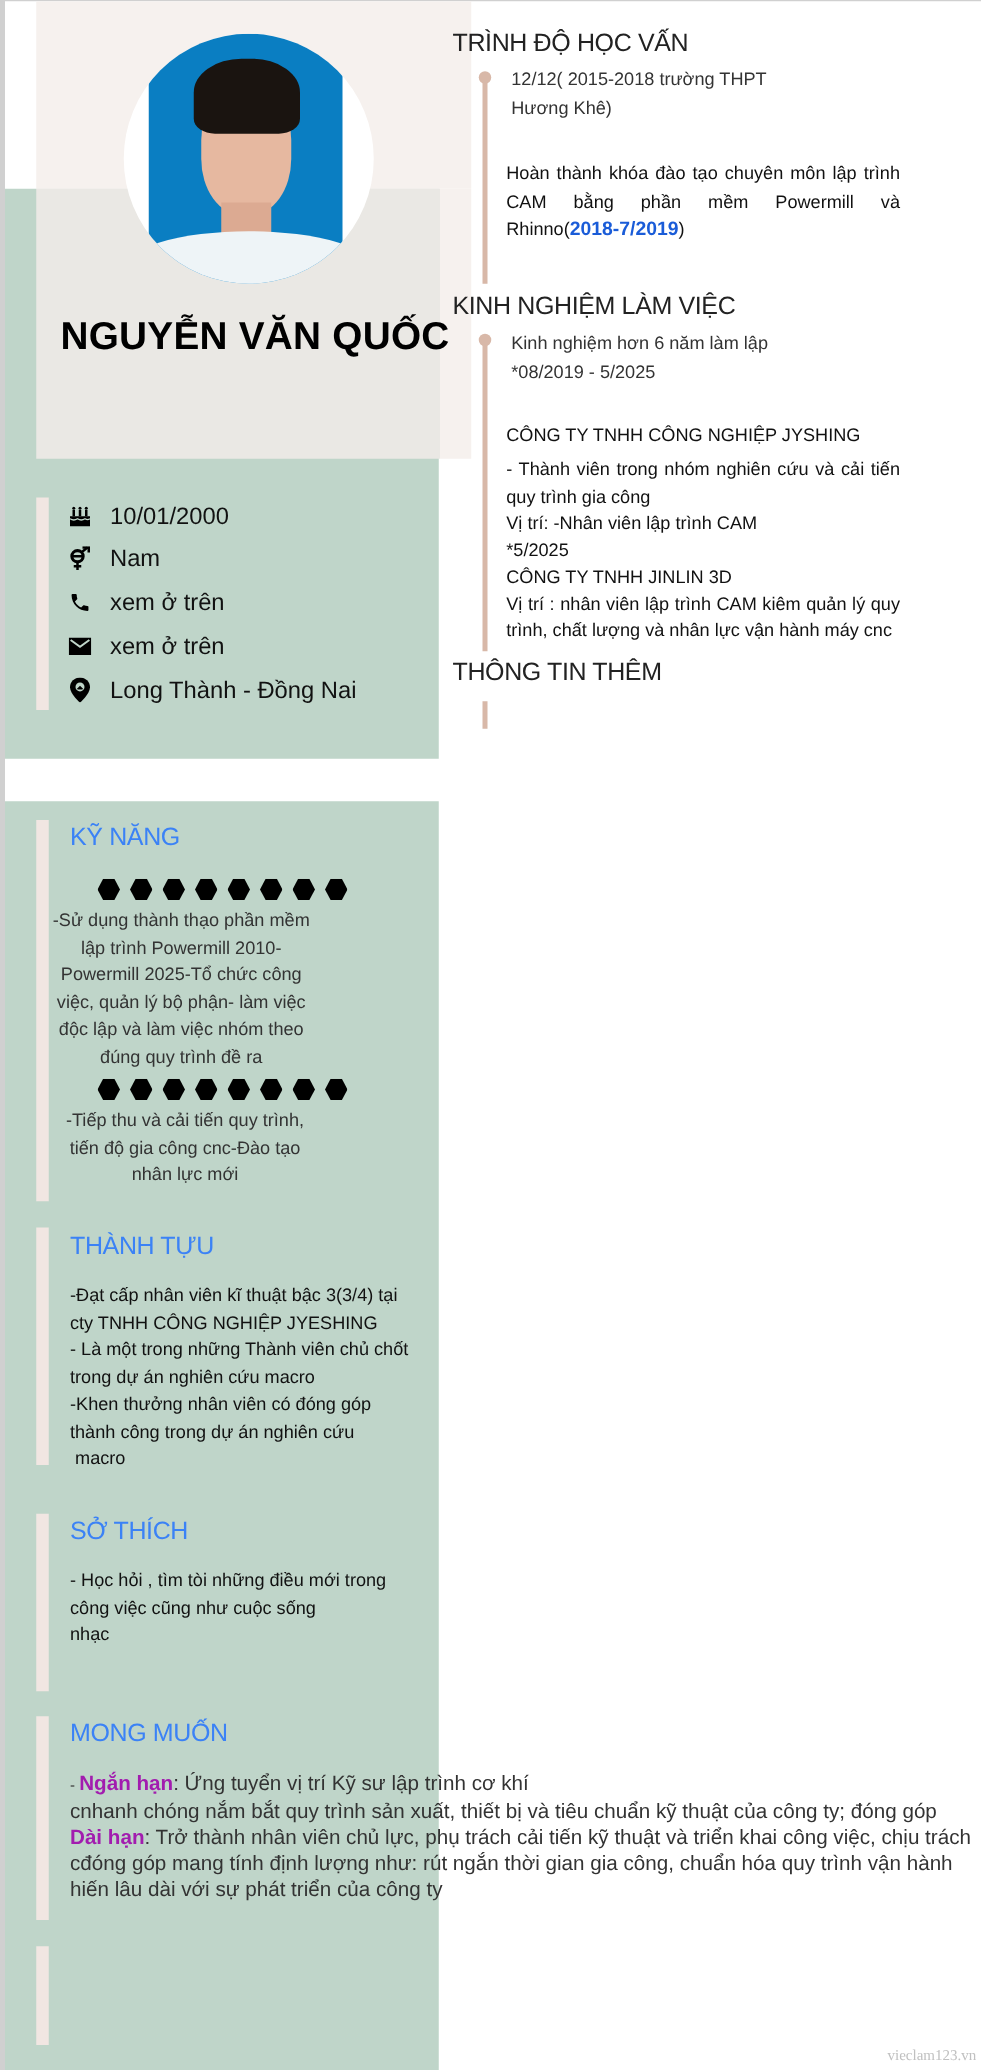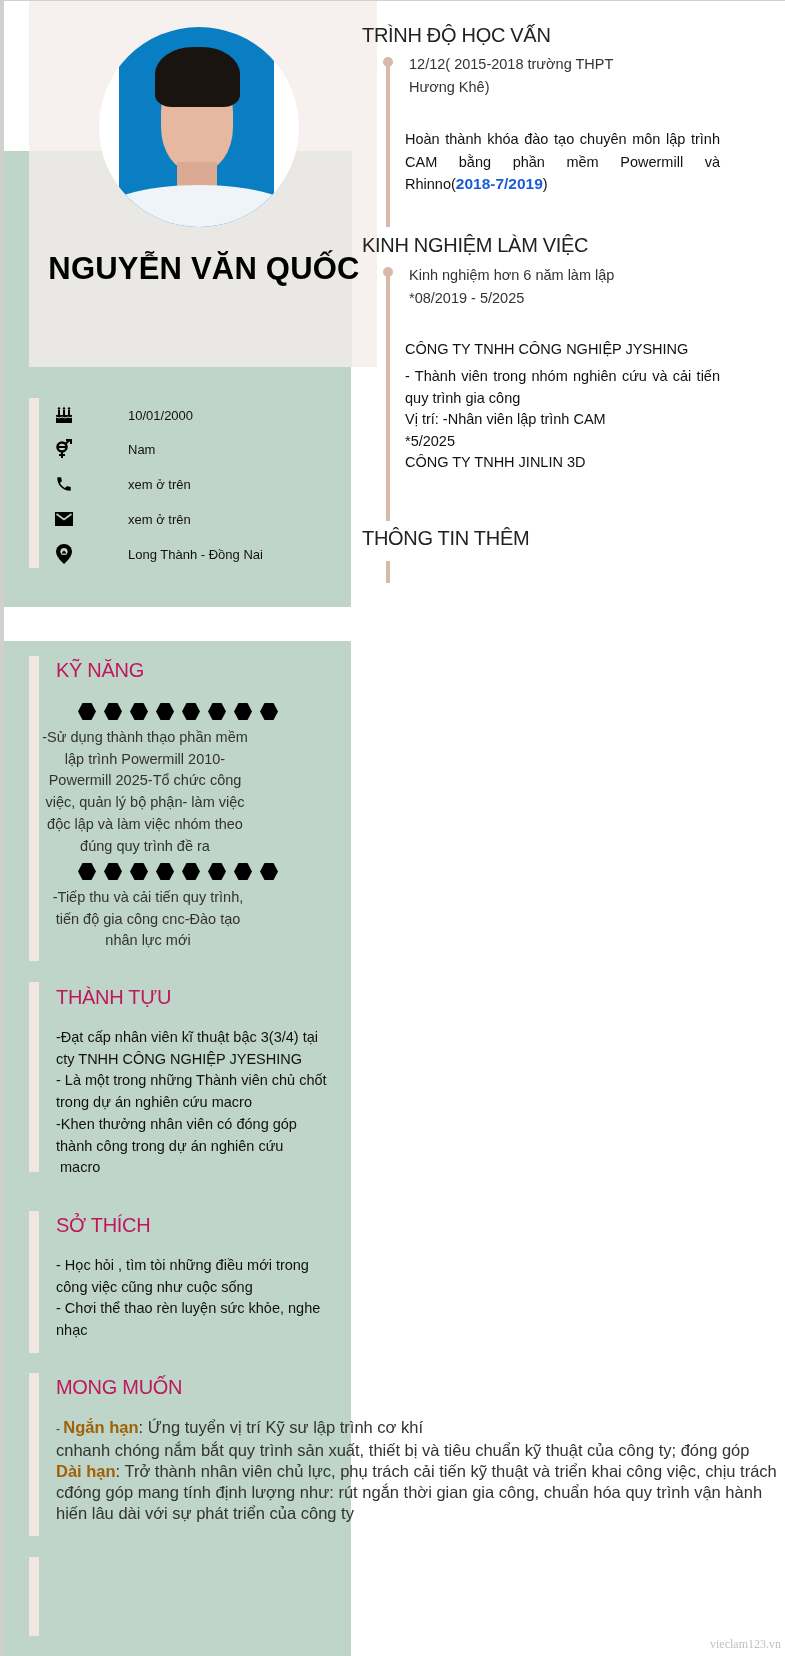--- a/index.html
+++ b/index.html
@@ -18,31 +18,31 @@
   .avatar .photo { position: absolute; left: 20px; top: 0; width: 155px; height: 200px; background: #0a7ec2; }
   .avatar .hair { position: absolute; left: 56px; top: 20px; width: 85px; height: 60px; background: #1a1410; border-radius: 45% 45% 20% 20%; }
   .avatar .face { position: absolute; left: 62px; top: 45px; width: 72px; height: 100px; background: #e6b8a0; border-radius: 40% 40% 45% 45%; }
   .avatar .neck { position: absolute; left: 78px; top: 135px; width: 40px; height: 30px; background: #dcaa92; }
   .avatar .shirt { position: absolute; left: 0; top: 158px; width: 200px; height: 60px; background: #eef4f7; border-radius: 50% 50% 0 0; }
 
   .name { position: absolute; left: 25px; top: 250px; width: 350px; text-align: center; font-size: 31px; font-weight: bold; color: #000; letter-spacing: 0.2px; }
   .title { position: absolute; left: 25px; top: 301px; width: 323px; text-align: center; font-size: 15.5px; color: #333; }
 
   .contact-bar { position: absolute; left: 25px; top: 397px; width: 10px; height: 170px; background: #f1e6e2; }
-  .contact-item { position: absolute; left: 50px; height: 24px; display: flex; align-items: center; font-size: 13px; color: #111; gap: 40px; }
+  .contact-item { position: absolute; left: 50px; height: 24px; display: flex; align-items: flex-start; font-size: 19px; color: #111; }
   .contact-item .ico { width: 20px; height: 20px; margin-right: 14px; display: flex; align-items: center; justify-content: center; }
 
   .section-bar { position: absolute; left: 25px; width: 10px; background: #f1e6e2; }
-  .sec-title { position: absolute; left: 52px; font-size: 20px; color: #be185d; letter-spacing: -0.3px; }
+  .sec-title { position: absolute; left: 52px; font-size: 20px; color: #3b82f6; letter-spacing: -0.3px; }
   .hexrow { position: absolute; left: 74px; display: flex; gap: 8px; }
   .hex { width: 18px; height: 17px; background: #000; clip-path: polygon(25% 0, 75% 0, 100% 50%, 75% 100%, 25% 100%, 0 50%); }
   .skill-text { position: absolute; left: 36px; width: 210px; text-align: center; font-size: 14.5px; line-height: 21.7px; color: #333; }
   .body-text { position: absolute; left: 52px; width: 280px; font-size: 14.5px; line-height: 21.7px; color: #111; }
   .goal-text { position: absolute; left: 52px; width: 740px; font-size: 16.5px; line-height: 21px; color: #333; white-space: nowrap; }
-  .goal-text b { color: #a16207; }
+  .goal-text b { color: #a21caf; }
 
   
   .r-title { position: absolute; left: 358px; font-size: 20px; color: #222; letter-spacing: -0.3px; }
   .timeline { position: absolute; left: 382px; width: 4px; background: #d8b8a8; }
   .tl-dot { position: absolute; left: 379px; width: 10px; height: 10px; border-radius: 50%; background: #d8b8a8; }
   .r-text { position: absolute; left: 401px; width: 315px; font-size: 14.5px; line-height: 22.5px; color: #333; }
   .r-text.just { text-align: justify; color: #111; }
   .r-text .blue { color: #1a5cd8; font-weight: bold; font-size: 15.5px; }
   .r-bold { position: absolute; left: 401px; font-size: 14.5px; font-weight: normal; color: #111; }
   .watermark { position: absolute; right: 4px; bottom: 4px; font-size: 12px; color: #c0c0c0; font-family: Liberation Serif, serif; }
@@ -170,21 +170,20 @@
     <div>-Khen thưởng nhân viên  có đóng góp</div>
     <div>thành công trong dự án nghiên cứu</div>
     <div style="white-space:pre"> macro</div>
   </div>
 
   <div class="section-bar" style="top:1210px;height:142px"></div>
   <div class="sec-title" style="top:1213px">SỞ THÍCH</div>
   <div class="body-text" style="top:1254px">
     <div>- Học hỏi , tìm tòi những điều mới trong</div>
     <div>công việc cũng như cuộc sống</div>
-    <div>- Chơi thể thao rèn luyện sức khỏe, nghe</div>
     <div>nhạc</div>
   </div>
 
   <div class="section-bar" style="top:1372px;height:163px"></div>
   <div class="sec-title" style="top:1375px">MONG MUỐN</div>
   <div class="goal-text" style="top:1416px">
     <div><span style="font-size:12px">- </span><b>Ngắn hạn</b><span>: Ứng tuyển vị trí Kỹ sư lập trình cơ khí</span></div>
     <div>cnhanh chóng nắm bắt quy trình sản xuất, thiết bị và tiêu chuẩn kỹ thuật của công ty; đóng góp</div>
     <div><b>Dài hạn</b><span>: Trở thành nhân viên chủ lực, phụ trách cải tiến kỹ thuật và triển khai công việc, chịu trách</span></div>
     <div>cđóng góp mang tính định lượng như:  rút ngắn thời gian gia công, chuẩn hóa quy trình vận hành</div>
@@ -210,19 +209,20 @@
   <div class="r-text" style="top:263px;left:405px">
     <div>Kinh nghiệm hơn 6 năm làm lập</div>
     <div>*08/2019 - 5/2025</div>
   </div>
   <div class="r-bold" style="top:340px">CÔNG TY TNHH CÔNG NGHIỆP JYSHING</div>
   <div class="r-text just" style="top:365px;line-height:21.5px">
     <div>- Thành viên trong nhóm nghiên cứu và cải tiến quy trình gia công</div>
     <div>Vị trí: -Nhân viên lập trình CAM</div>
     <div>*5/2025</div>
     <div>CÔNG TY TNHH JINLIN 3D</div>
+    <div>Vị trí : nhân viên lập trình CAM kiêm quản lý quy trình, chất lượng và nhân lực vận hành máy cnc</div>
   </div>
 
   <div class="r-title" style="top:526px">THÔNG TIN THÊM</div>
   <div class="timeline" style="top:560px;height:22px"></div>
 
   <div class="watermark">vieclam123.vn</div>
 </div>
 
 </body></html>

